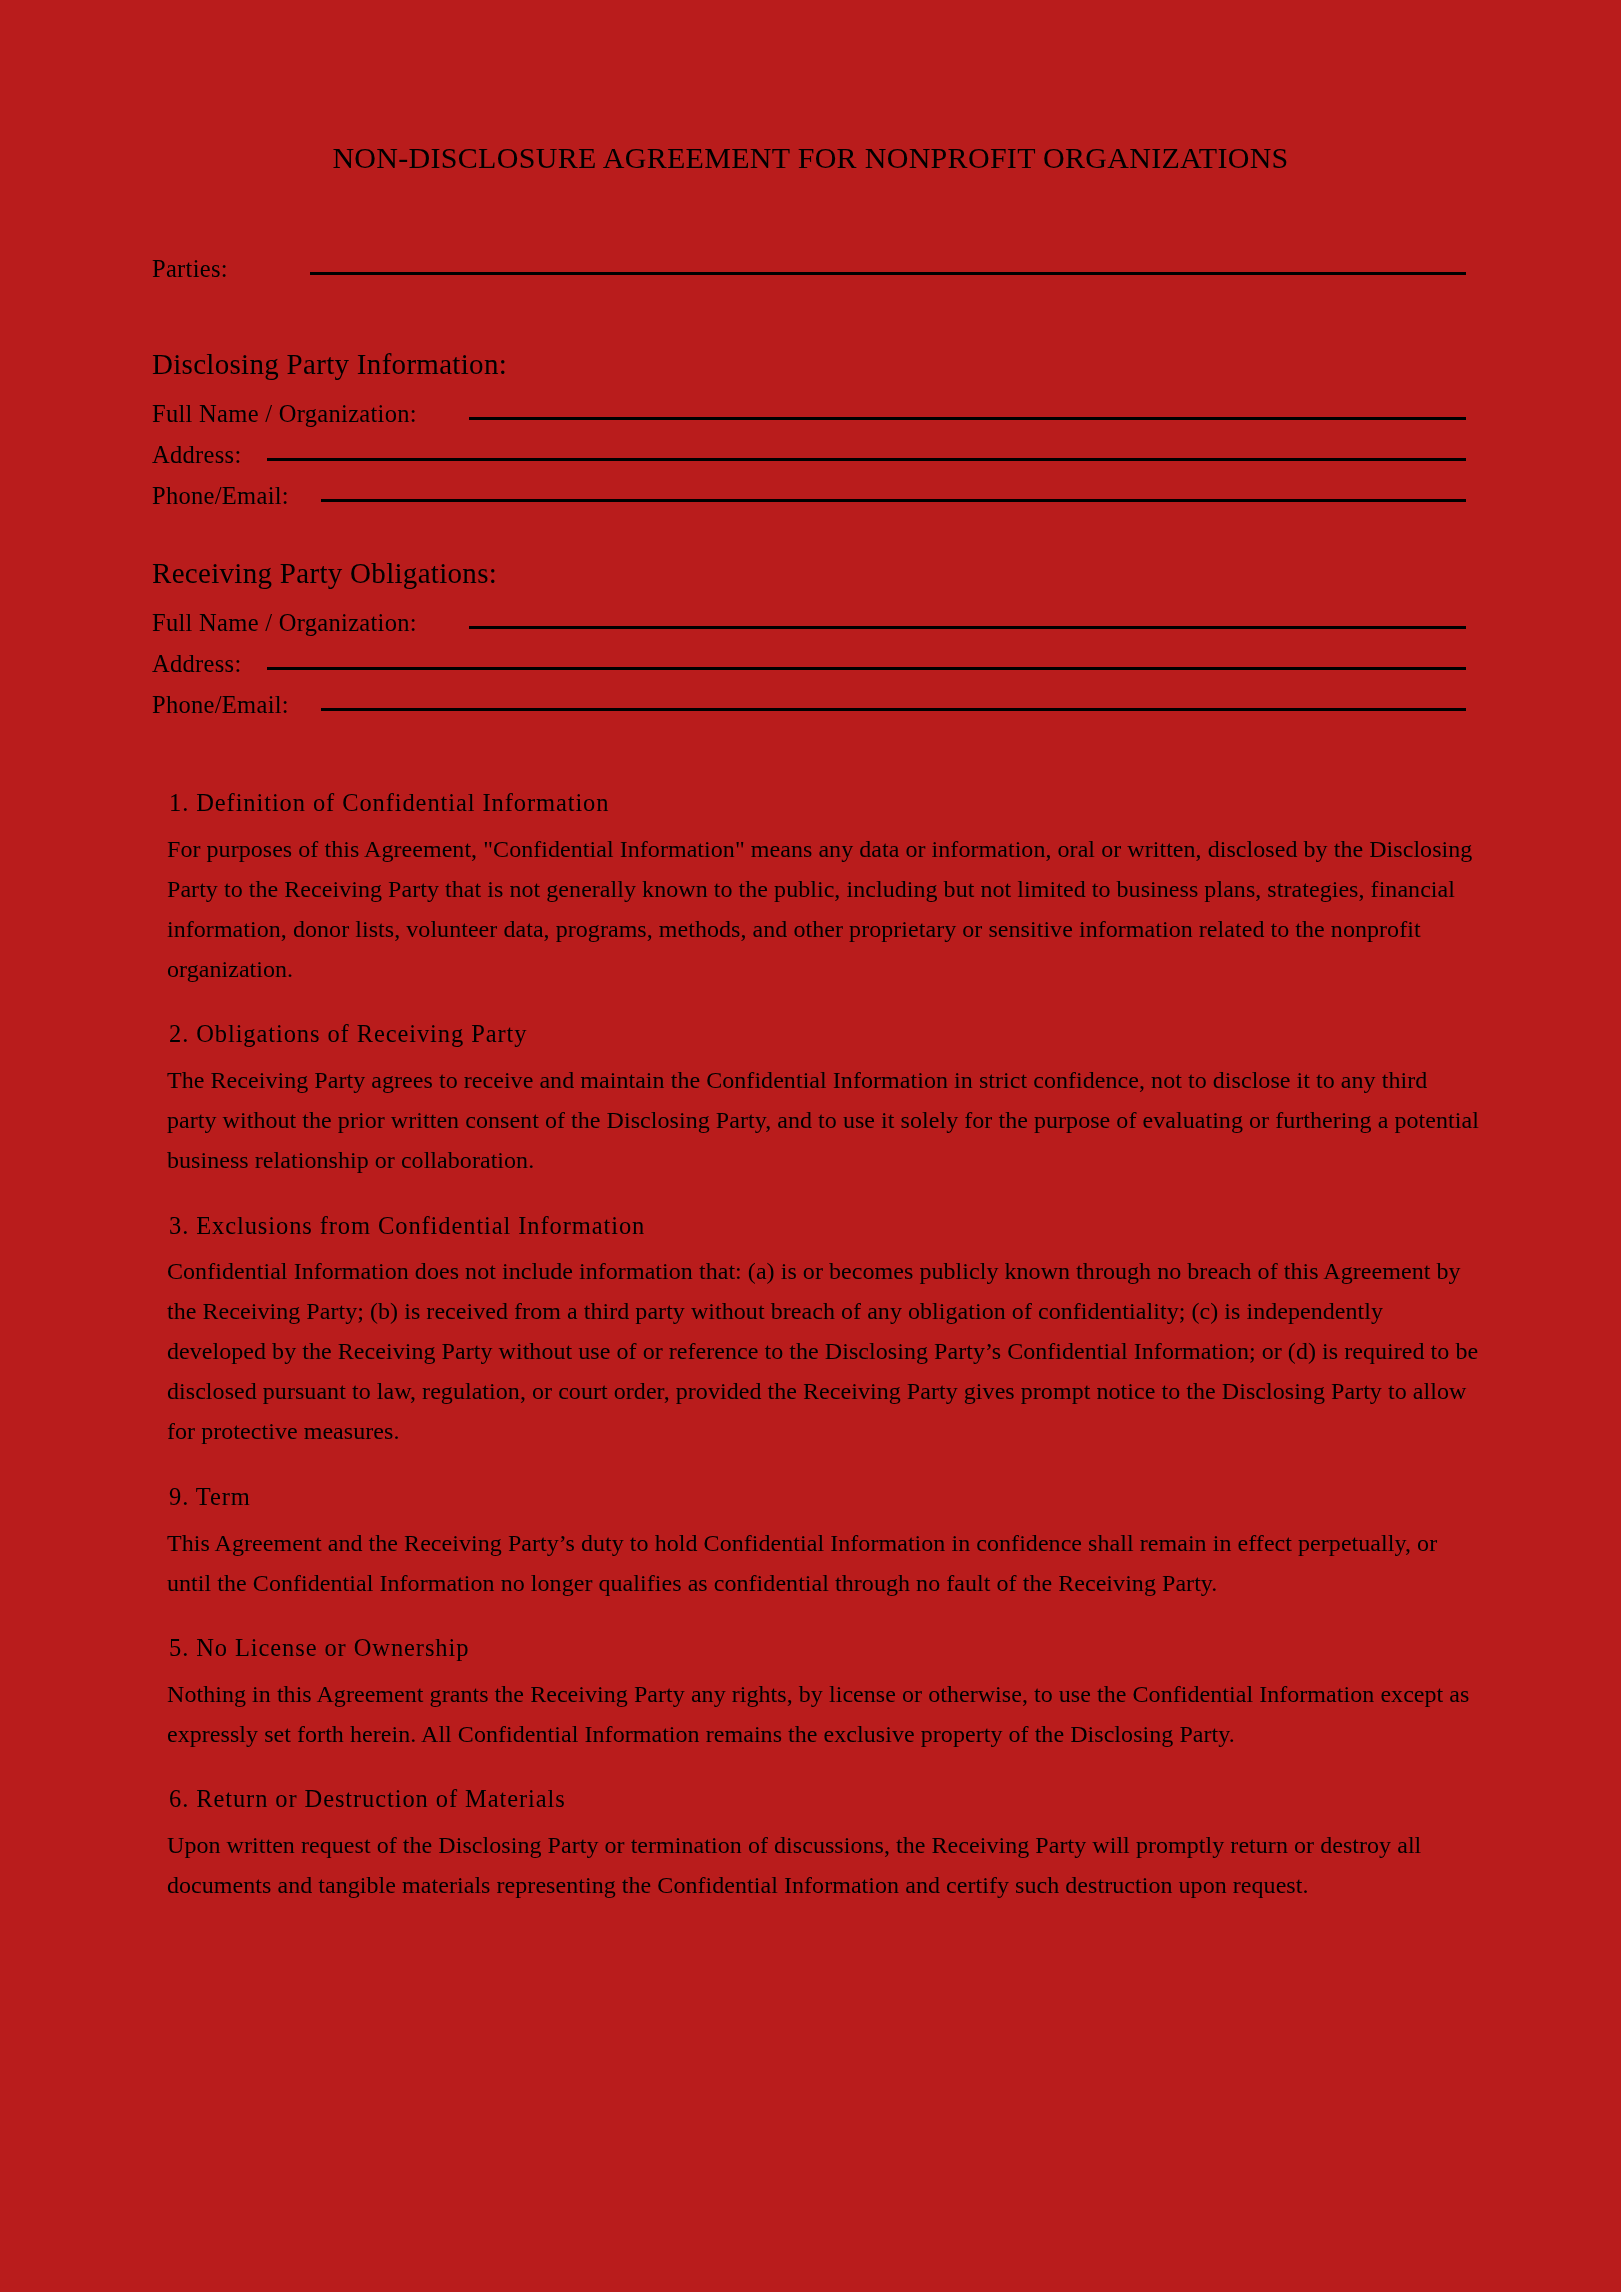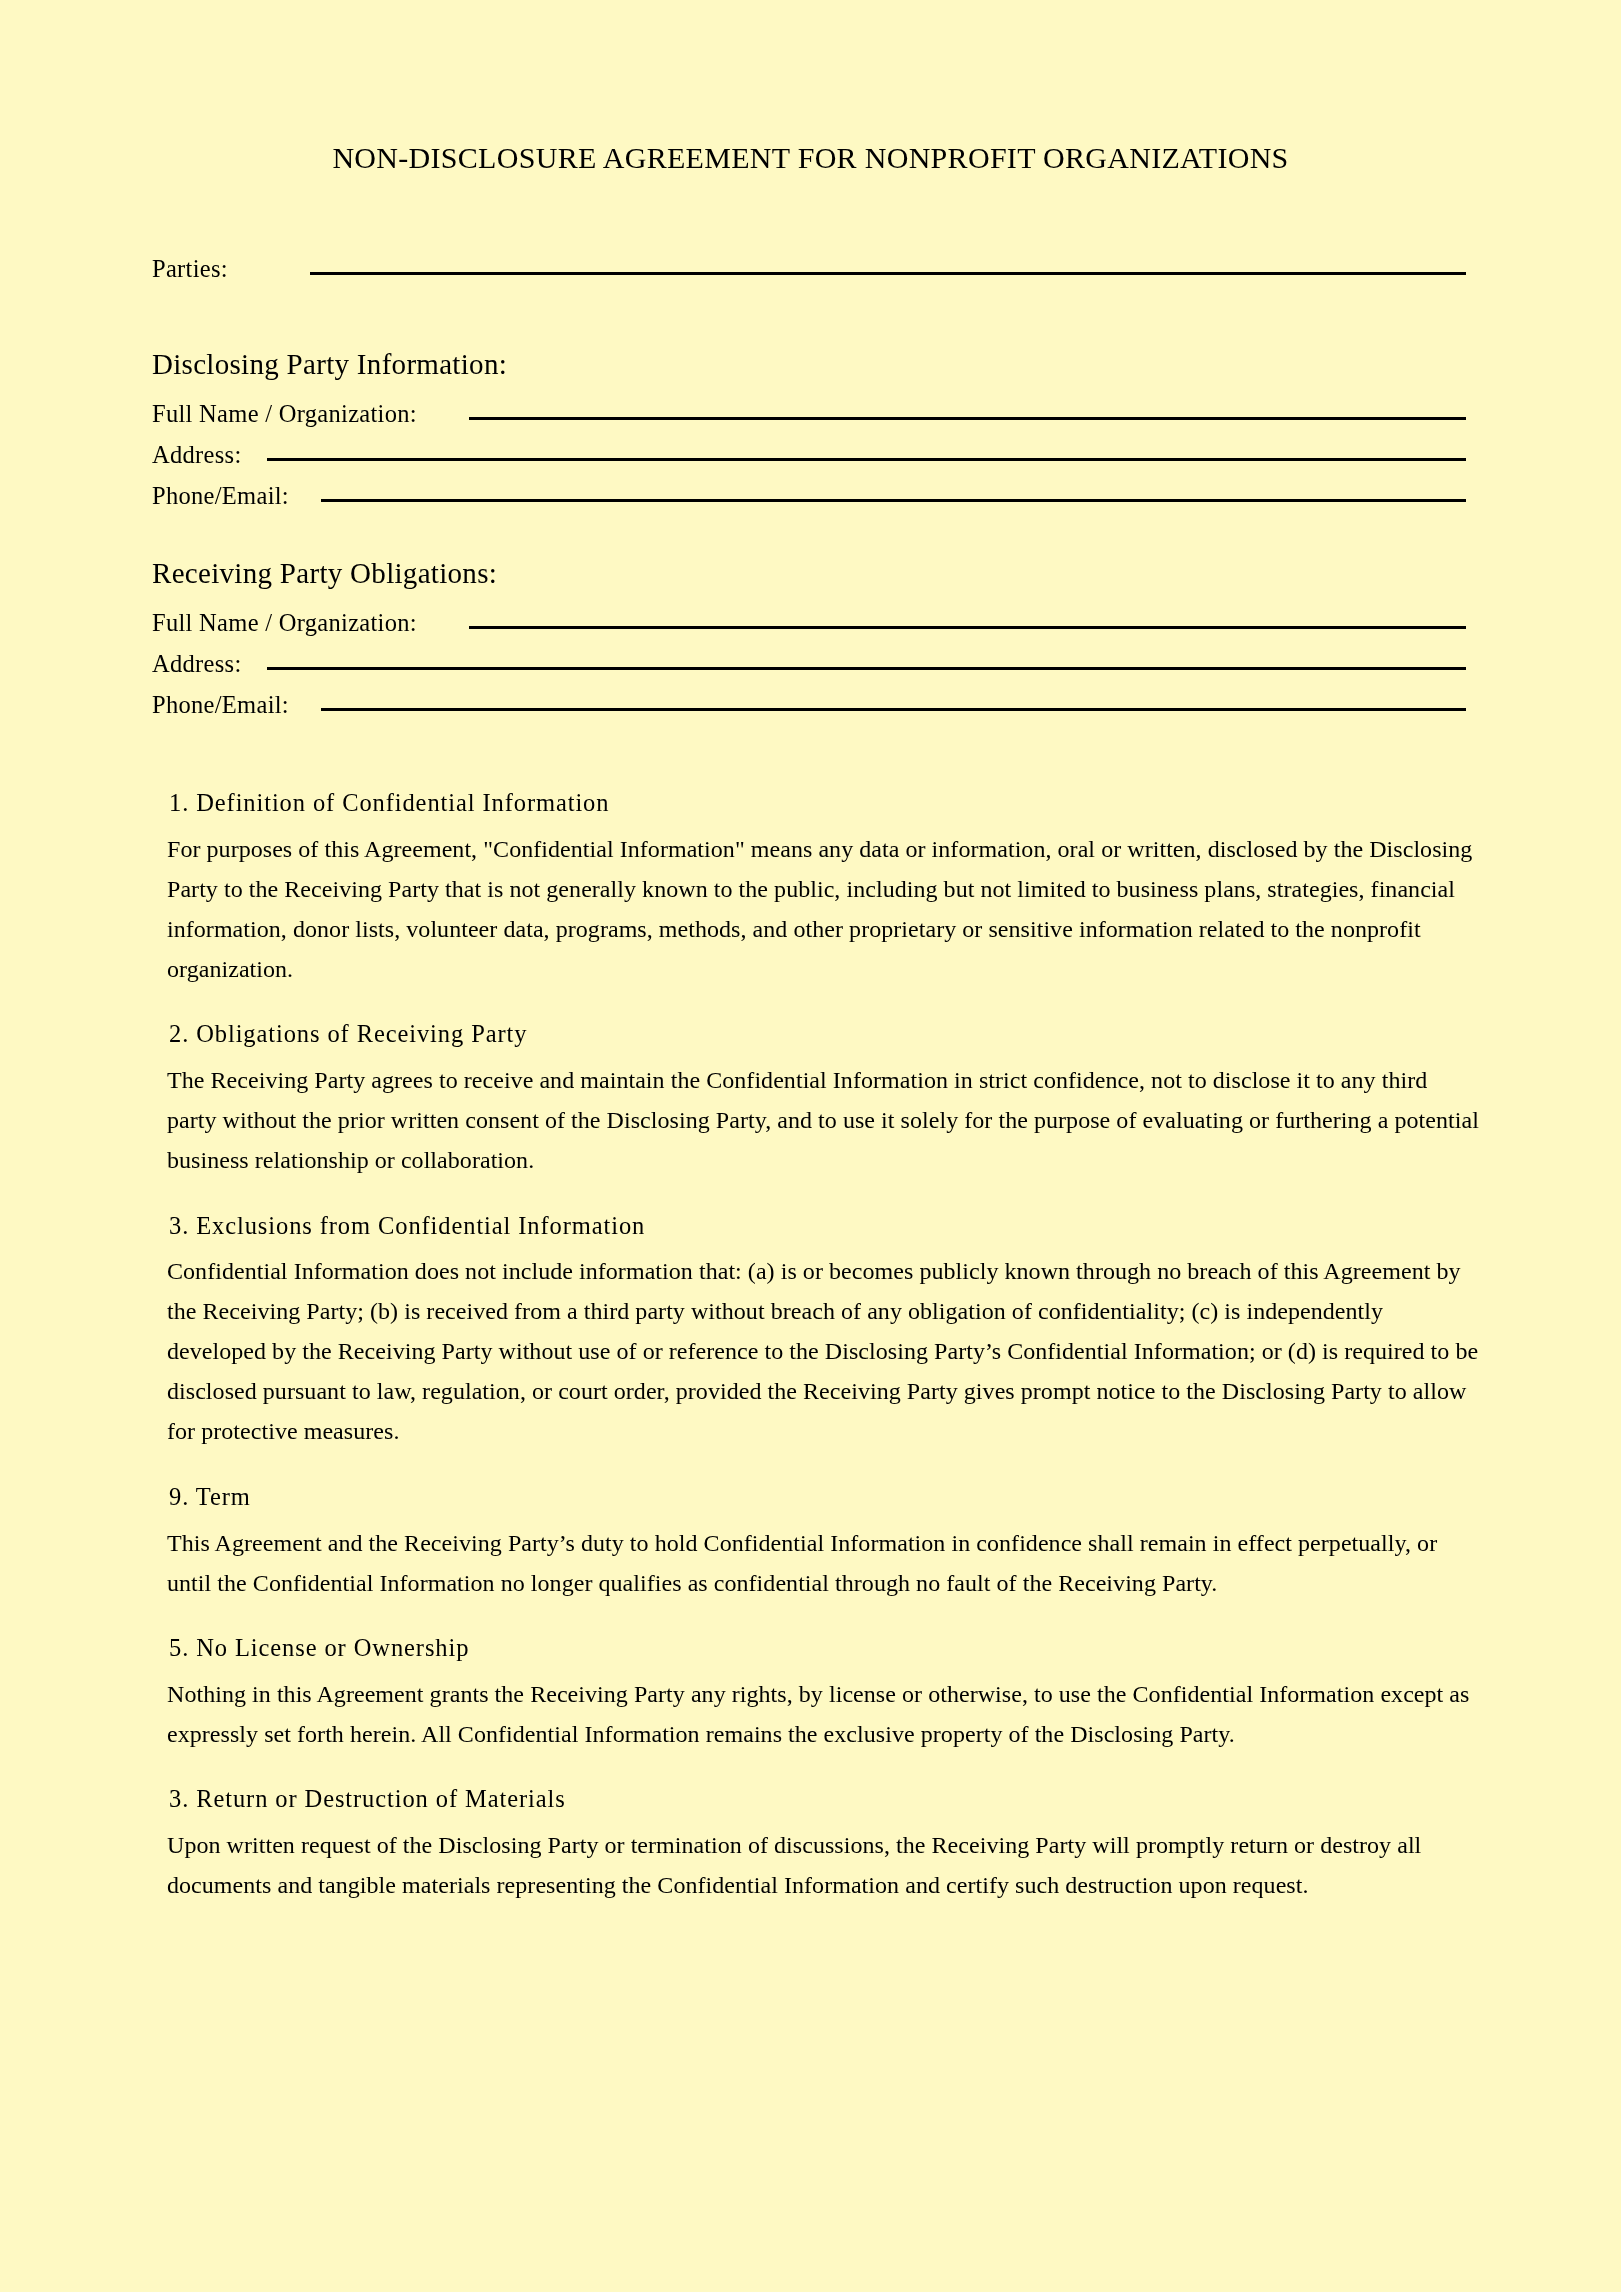--- a/index.html
+++ b/index.html
@@ -4,21 +4,21 @@
 <style>
   html, body {
     margin: 0;
     padding: 0;
     background: #ffffff;
   }
   .page {
     position: relative;
     width: 1621px;
     height: 2293px;
-    background: #fef9c3;
+    background: #b91c1c;
     font-family: "Liberation Serif", "DejaVu Serif", serif;
     color: #000000;
     overflow: hidden;
   }
 
   
   .doc-title {
     position: absolute;
     left: 0;
     right: 0;
@@ -178,20 +178,20 @@
       <div class="sec-heading">9. Term</div>
       <p class="sec-body">This Agreement and the Receiving Party’s duty to hold Confidential Information in confidence shall remain in effect perpetually, or until the Confidential Information no longer qualifies as confidential through no fault of the Receiving Party.</p>
     </div>
 
     <div class="section">
       <div class="sec-heading">5. No License or Ownership</div>
       <p class="sec-body">Nothing in this Agreement grants the Receiving Party any rights, by license or otherwise, to use the Confidential Information except as expressly set forth herein. All Confidential Information remains the exclusive property of the Disclosing Party.</p>
     </div>
 
     <div class="section">
-      <div class="sec-heading">3. Return or Destruction of Materials</div>
+      <div class="sec-heading">6. Return or Destruction of Materials</div>
       <p class="sec-body">Upon written request of the Disclosing Party or termination of discussions, the Receiving Party will promptly return or destroy all documents and tangible materials representing the Confidential Information and certify such destruction upon request.</p>
     </div>
 
   </div>
 
 </div>
 
 
 </body></html>

